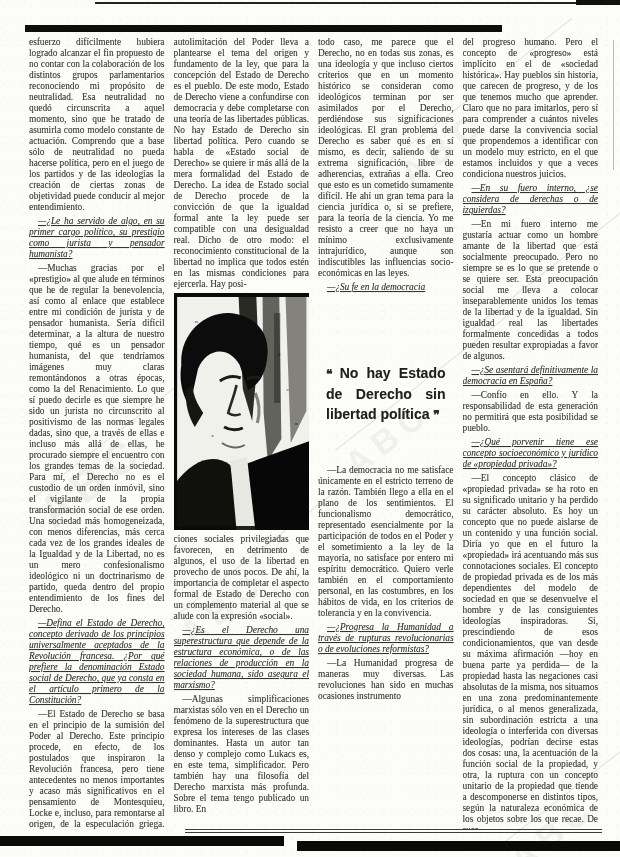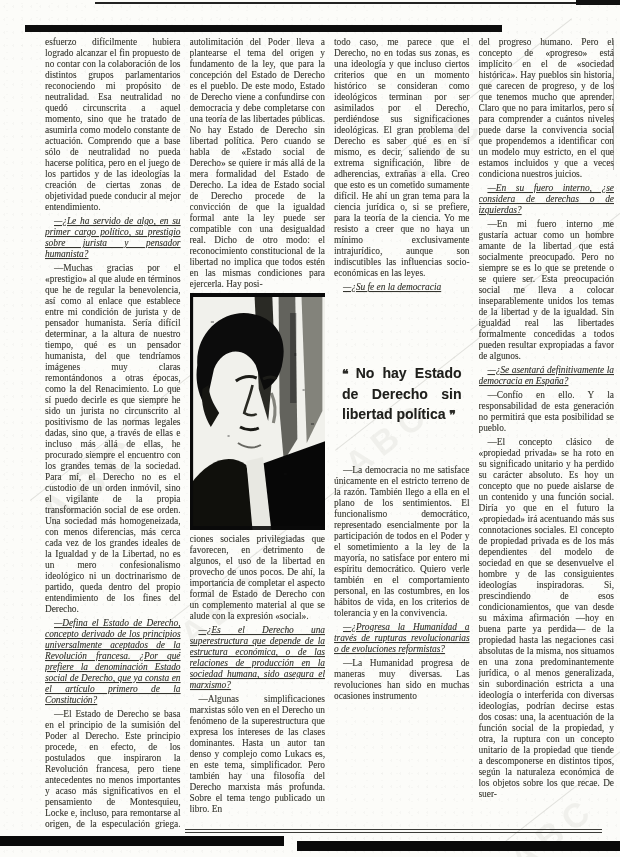--- a/index.html
+++ b/index.html
@@ -7,21 +7,21 @@
   .page{position:relative;width:620px;height:857px;background:#fcfcf9;overflow:hidden;
         background-image:radial-gradient(rgba(0,0,0,.025) 1px, transparent 1px),
                          radial-gradient(rgba(0,0,0,.02) 1px, transparent 1px);
         background-size:9px 13px, 15px 7px;}
   
   .top-hairline{position:absolute;top:2px;left:95px;width:525px;height:2px;background:#222;}
   .top-corner-mark{position:absolute;top:0;left:576px;width:44px;height:5px;background:#111;}
   .header-rule{position:absolute;top:25px;left:25px;width:477px;height:7px;background:#0d0d0d;}
   .edge-right{position:absolute;right:6px;top:40px;width:1px;height:130px;background:#8a8a85;opacity:.6;}
   
-  .cols{position:absolute;top:37px;left:45px;width:569px;height:792px;display:flex;gap:9px;
+  .cols{position:absolute;top:37px;left:29px;width:569px;height:792px;display:flex;gap:9px;
         filter:blur(.22px);}
   .col{flex:1;min-width:0;overflow:hidden;text-align:justify;font-size:9.3px;line-height:11px;
        color:#3b3b34;text-shadow:.2px .2px .35px rgba(70,70,60,.4);}
   .col p{margin:0 0 3px 0;text-indent:9px;}
   .col p.cont{text-indent:0;}
   .col p.q{font-style:italic;color:#34342e;text-decoration:underline;}
   
   .photo{width:100%;height:237px;margin:2px 0 4px 0;}
   .photo svg{display:block;width:100%;height:100%;}
   
@@ -73,21 +73,21 @@
   </div>
   <div class="wm small" style="left:500px;top:845px;">
     <span class="wm-line"></span>
     <span class="wm-text">ABC</span>
   </div>
 
   <div class="cols">
 
     <div class="col">
       <p class="cont">esfuerzo difícilmente hubiera logrado alcanzar el fin propuesto de no contar con la colaboración de los distintos grupos parlamentarios reconociendo mi propósito de neutralidad. Esa neutralidad no quedó circunscrita a aquel momento, sino que he tratado de asumirla como modelo constante de actuación. Comprendo que a base sólo de neutralidad no pueda hacerse política, pero en el juego de los partidos y de las ideologías la creación de ciertas zonas de objetividad puede conducir al mejor entendimiento.</p>
-      <p class="q">—¿Le ha servido de algo, en su primer cargo político, su prestigio sobre jurista y pensador humanista?</p>
+      <p class="q">—¿Le ha servido de algo, en su primer cargo político, su prestigio como jurista y pensador humanista?</p>
       <p>—Muchas gracias por el «prestigio» al que alude en términos que he de regular la benevolencia, así como al enlace que establece entre mi condición de jurista y de pensador humanista. Sería difícil determinar, a la altura de nuestro tiempo, qué es un pensador humanista, del que tendríamos imágenes muy claras remontándonos a otras épocas, como la del Renacimiento. Lo que sí puedo decirle es que siempre he sido un jurista no circunscrito al positivismo de las normas legales dadas, sino que, a través de ellas e incluso más allá de ellas, he procurado siempre el encuentro con los grandes temas de la sociedad. Para mí, el Derecho no es el custodio de un orden inmóvil, sino el vigilante de la propia transformación social de ese orden. Una sociedad más homogeneizada, con menos diferencias, más cerca cada vez de los grandes ideales de la Igualdad y de la Libertad, no es un mero confesionalismo ideológico ni un doctrinarismo de partido, queda dentro del propio entendimiento de los fines del Derecho.</p>
       <p class="q">—Defina el Estado de Derecho, concepto derivado de los principios universalmente aceptados de la Revolución francesa. ¿Por qué prefiere la denominación Estado social de Derecho, que ya consta en el artículo primero de la Constitución?</p>
       <p>—El Estado de Derecho se basa en el principio de la sumisión del Poder al Derecho. Este principio procede, en efecto, de los postulados que inspiraron la Revolución francesa, pero tiene antecedentes no menos importantes y acaso más significativos en el pensamiento de Montesquieu, Locke e, incluso, para remontarse al origen, de la especulación griega. Ahora bien; la</p>
     </div>
 
     <div class="col">
       <p class="cont">autolimitación del Poder lleva a plantearse el tema del origen y fundamento de la ley, que para la concepción del Estado de Derecho es el pueblo. De este modo, Estado de Derecho viene a confundirse con democracia y debe completarse con una teoría de las libertades públicas. No hay Estado de Derecho sin libertad política. Pero cuando se habla de «Estado social de Derecho» se quiere ir más allá de la mera formalidad del Estado de Derecho. La idea de Estado social de Derecho procede de la convicción de que la igualdad formal ante la ley puede ser compatible con una desigualdad real. Dicho de otro modo: el reconocimiento constitucional de la libertad no implica que todos estén en las mismas condiciones para ejercerla. Hay posi-</p>
 
       <div class="photo">
         <svg viewBox="0 0 130 237" preserveAspectRatio="none">
@@ -146,20 +146,21 @@
       <p class="q">—¿Progresa la Humanidad a través de rupturas revolucionarias o de evoluciones reformistas?</p>
       <p>—La Humanidad progresa de maneras muy diversas. Las revoluciones han sido en muchas ocasiones instrumento</p>
     </div>
 
     <div class="col">
       <p class="cont">del progreso humano. Pero el concepto de «progreso» está implícito en el de «sociedad histórica». Hay pueblos sin historia, que carecen de progreso, y de los que tenemos mucho que aprender. Claro que no para imitarlos, pero sí para comprender a cuántos niveles puede darse la convivencia social que propendemos a identificar con un modelo muy estricto, en el que estamos incluidos y que a veces condiciona nuestros juicios.</p>
       <p class="q">—En su fuero interno, ¿se considera de derechas o de izquierdas?</p>
       <p>—En mi fuero interno me gustaría actuar como un hombre amante de la libertad que está socialmente preocupado. Pero no siempre se es lo que se pretende o se quiere ser. Esta preocupación social me lleva a colocar inseparablemente unidos los temas de la libertad y de la igualdad. Sin igualdad real las libertades formalmente concedidas a todos pueden resultar expropiadas a favor de algunos.</p>
       <p class="q">—¿Se asentará definitivamente la democracia en España?</p>
       <p>—Confío en ello. Y la responsabilidad de esta generación no permitirá que esta posibilidad se pueblo.</p>
+      <p class="q">—¿Qué porvenir tiene ese concepto socioeconómico y jurídico de «propiedad privada»?</p>
       <p>—El concepto clásico de «propiedad privada» se ha roto en su significado unitario y ha perdido su carácter absoluto. Es hoy un concepto que no puede aislarse de un contenido y una función social. Diría yo que en el futuro la «propiedad» irá acentuando más sus connotaciones sociales. El concepto de propiedad privada es de los más dependientes del modelo de sociedad en que se desenvuelve el hombre y de las consiguientes ideologías inspiradoras. Si, prescindiendo de esos condicionamientos, que van desde su máxima afirmación —hoy en buena parte ya perdida— de la propiedad hasta las negaciones casi absolutas de la misma, nos situamos en una zona predominantemente jurídica, o al menos generalizada, sin subordinación estricta a una ideología o interferida con diversas ideologías, podrían decirse estas dos cosas: una, la acentuación de la función social de la propiedad, y otra, la ruptura con un concepto unitario de la propiedad que tiende a descomponerse en distintos tipos, según la naturaleza económica de los objetos sobre los que recae. De suer-</p>
     </div>
 
   </div>
 
   <div class="rule-thin-a"></div>
   <div class="rule-thin-b"></div>
   <div class="bar-left"></div>
   <div class="bar-right"></div>
 

